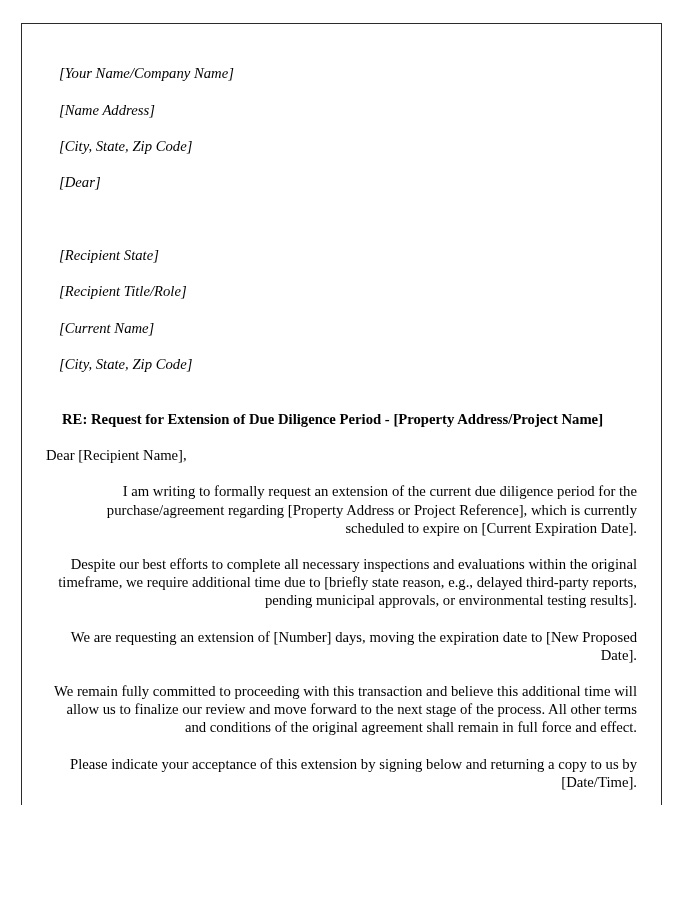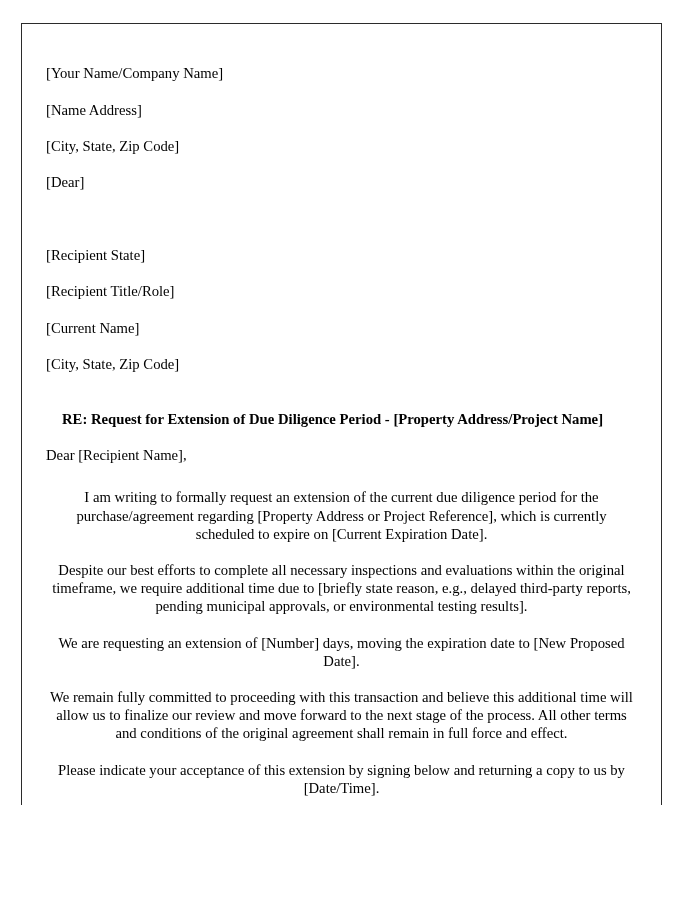--- a/index.html
+++ b/index.html
@@ -36,41 +36,42 @@
     padding: 22px 24px 0 24px;
   }
 
   .doc-text {
     font-size: 14.7px;
     line-height: 18.2px;
     color: #000000;
   }
 
   .addr-block {
-    margin: 0 0 18px 0;
+    margin: 0 0 18px 13px;
     white-space: pre-line;
+    font-style: italic;
   }
 
   .addr-line {
     display: block;
   }
 
   .subject-line {
     font-weight: bold;
     margin: 0 0 18px 16px;
     line-height: 18.6px;
   }
 
   .salutation {
-    margin: 0 0 24px 0;
+    margin: 0 0 18px 0;
   }
 
   .body-paragraph {
     margin: 0 0 18px 0;
-    text-align: center;
+    text-align: right;
   }
 </style>
 </head>
 <body>
 
 <div class="page">
   <div class="page-inner doc-text">
 
     <div class="addr-block">
       <span class="addr-line">[Your Name/Company Name]</span>

